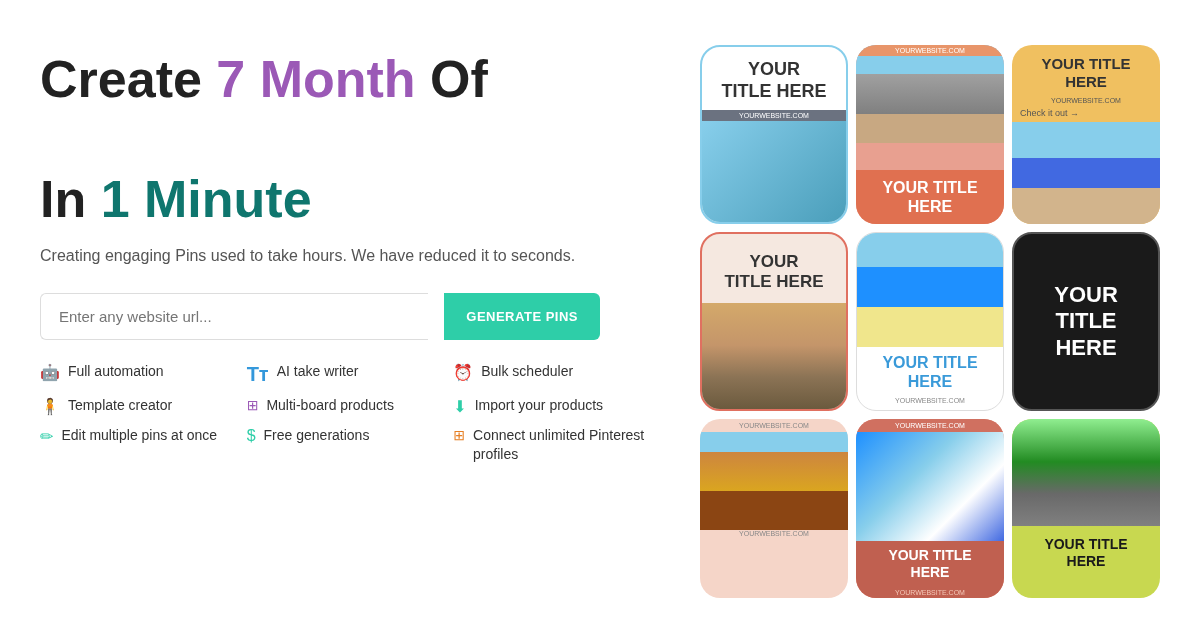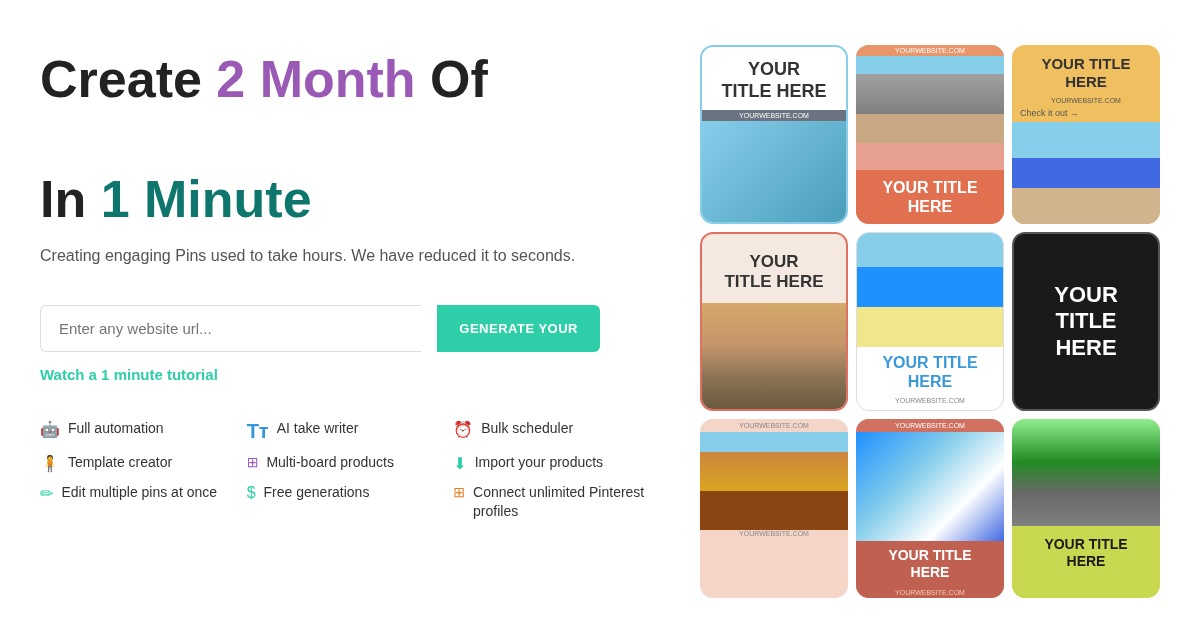--- a/index.html
+++ b/index.html
@@ -27,21 +27,21 @@
       font-size: 52px;
       font-weight: 800;
       line-height: 1.15;
       margin-bottom: 18px;
     }
     .highlight-purple { color: #9b59b6; }
     .highlight-teal { color: #0f766e; }
     .subheadline {
       font-size: 16px;
       color: #555;
-      margin-bottom: 40px;
+      margin-bottom: 28px;
     }
     .input-row {
       display: flex;
       gap: 16px;
       margin-bottom: 14px;
       max-width: 560px;
     }
     .url-input {
       flex: 1;
       padding: 14px 18px;
@@ -102,21 +102,21 @@
     
     .right {
       flex: 1;
       display: grid;
       grid-template-columns: repeat(3, 1fr);
       grid-template-rows: repeat(3, 1fr);
       gap: 8px;
       padding-top: 5px;
     }
     .pin-card {
-      border-radius: 13px;
+      border-radius: 20px;
       overflow: hidden;
       position: relative;
       display: flex;
       flex-direction: column;
     }
     
     .card-1 {
       border: 2px solid #87ceeb;
       background: #fff;
       display: flex;
@@ -389,31 +389,30 @@
       line-height: 1.2;
     }
   </style>
 </head>
 <body>
 
 <div class="container">
 
   <div class="left">
     <h1 class="headline">
-      <span>Create </span><span class="highlight-purple">2 Month</span><span> Of</span>
+      <span>Create </span><span class="highlight-purple">7 Month</span><span> Of</span>
       <br>
       <br>
       <span>In </span><span class="highlight-teal">1 Minute</span>
     </h1>
     <p class="subheadline">Creating engaging Pins used to take hours. We have reduced it to seconds.</p>
     <div class="input-row">
       <input class="url-input" type="text" placeholder="Enter any website url..." style="">
-      <button class="generate-btn">GENERATE YOUR</button>
-    </div>
-    <a class="tutorial-link">Watch a 1 minute tutorial</a>
+      <button class="generate-btn">GENERATE PINS</button>
+    </div>
     <div class="features-grid">
 
       <div class="feature-item">
         <span class="feature-icon green">🤖</span>
         <span class="feature-text">Full automation</span>
       </div>
       <div class="feature-item">
         <span class="feature-icon blue" style="font-size:20px;font-weight:700;">Tт</span>
         <span class="feature-text">AI take writer</span>
       </div>

